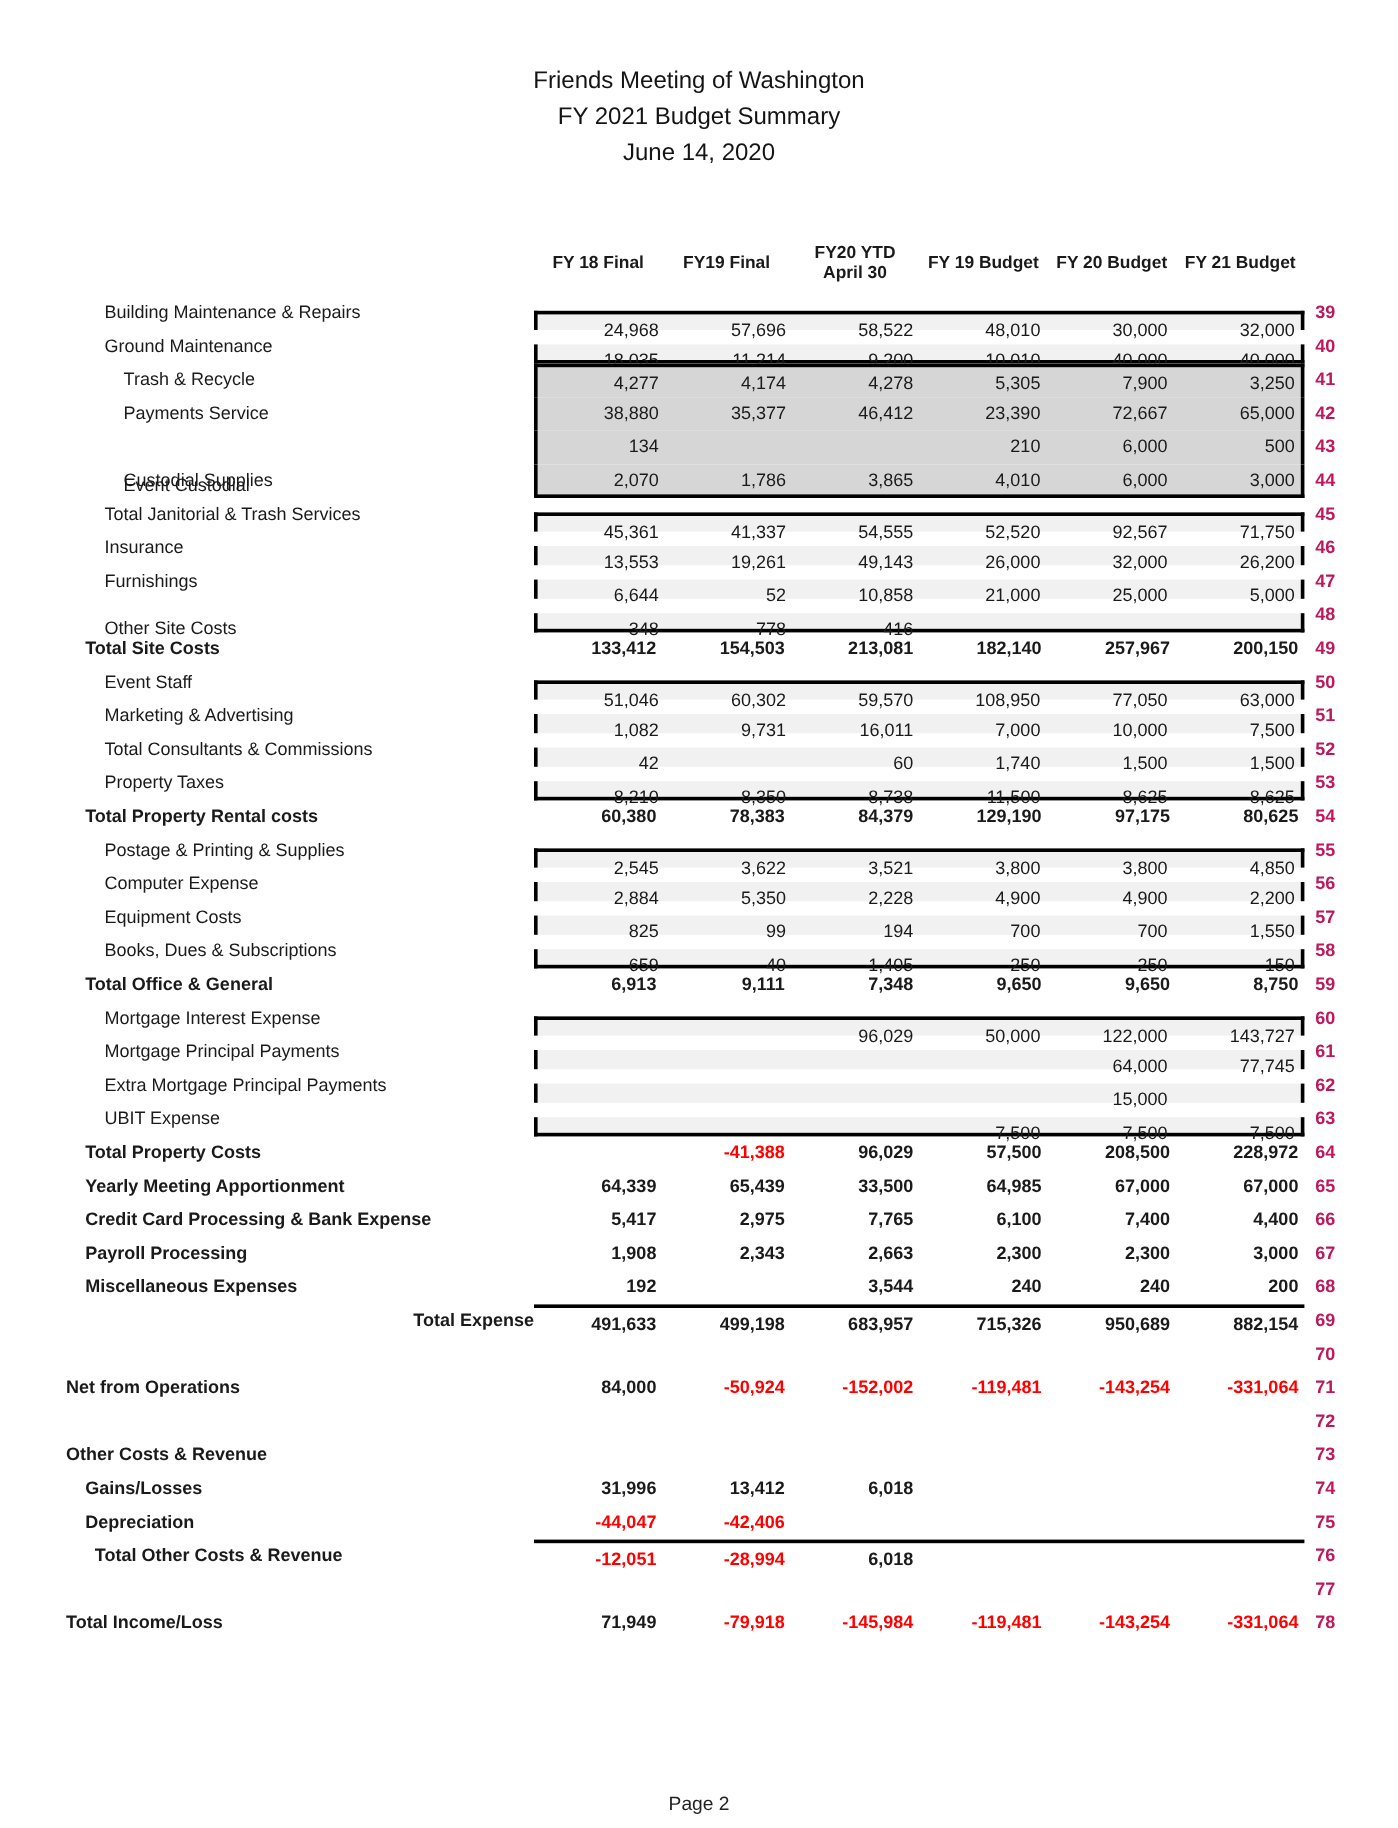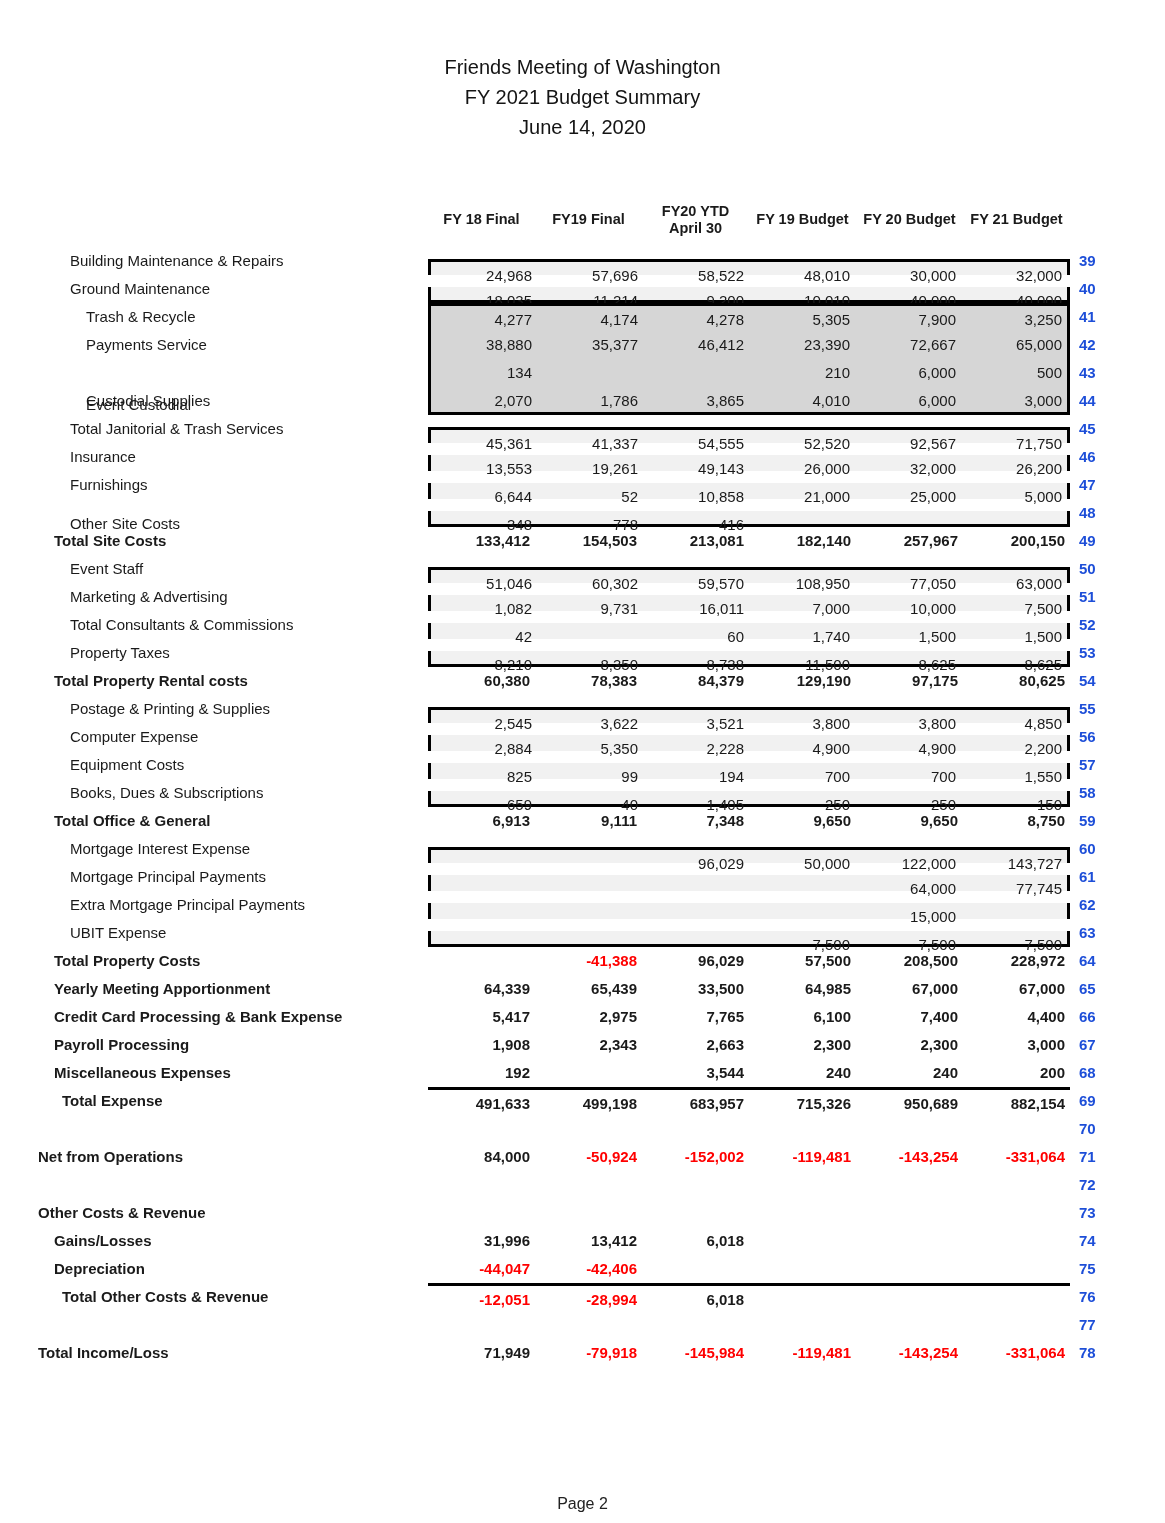--- a/index.html
+++ b/index.html
@@ -10,21 +10,21 @@
     background:#ffffff;
     font-family:"Liberation Sans", sans-serif;
     color:#1a1a1a;
     overflow:hidden;
   }
   .title-block {
     position:absolute; top:52px; left:0; width:100%;
     text-align:center; font-size:20px; line-height:30px; color:#141414;
   }
   .table {
-    position:absolute; top:192px; left:38px; width:1090px;
+    position:absolute; top:192px; left:55px; width:1090px;
   }
   .header-row {
     margin-left:390px; width:642px; height:55px;
     display:grid; grid-template-columns:repeat(6,107px);
     align-items:center;
     font-weight:bold; font-size:14.5px; text-align:center;
   }
   .header-cell { white-space:pre-line; line-height:17px; }
   .row { display:flex; height:28px; line-height:28px; font-size:15px; }
   .row-label { width:390px; white-space:nowrap; }
@@ -36,21 +36,21 @@
   .numbers.box-mid   { border-left:3px solid #000; border-right:3px solid #000; }
   .numbers.box-end   { border-bottom:3px solid #000; border-left:3px solid #000; border-right:3px solid #000; }
   .numbers.shade-light { background:#f1f1f1;margin-top:12px; }
   .numbers.shade-dark  { background:#d6d6d6; }
   .numbers.topline { border-top:3px solid #000; }
   .cell { text-align:right; padding-right:5px; white-space:nowrap; }
   .cell.neg { color:#ff0000; }
   .row.bold .row-label, .row.bold .cell { font-weight:bold; }
   .rownum {
     width:48px; padding-left:9px;
-    color:#1d4ed8; font-weight:bold; font-size:15px;
+    color:#be185d; font-weight:bold; font-size:15px;
   }
   .footer {
     position:absolute; bottom:10px; left:0; width:100%;
     text-align:center; font-size:16px; color:#222;
   }
 </style>
 </head>
 <body>
 
 <div class="page">
@@ -426,21 +426,21 @@
             <div class="cell">192</div>
             <div class="cell"></div>
             <div class="cell">3,544</div>
             <div class="cell">240</div>
             <div class="cell">240</div>
             <div class="cell">200</div>
           </div>
           <div class="rownum">68</div>
         </div>
         <div class="row bold">
-          <div class="row-label" style="padding-left: 24px;">Total Expense</div>
+          <div class="row-label" style="padding-left: 24px; text-align: right;">Total Expense</div>
           <div class="numbers topline">
             <div class="cell">491,633</div>
             <div class="cell">499,198</div>
             <div class="cell">683,957</div>
             <div class="cell">715,326</div>
             <div class="cell">950,689</div>
             <div class="cell">882,154</div>
           </div>
           <div class="rownum">69</div>
         </div>

